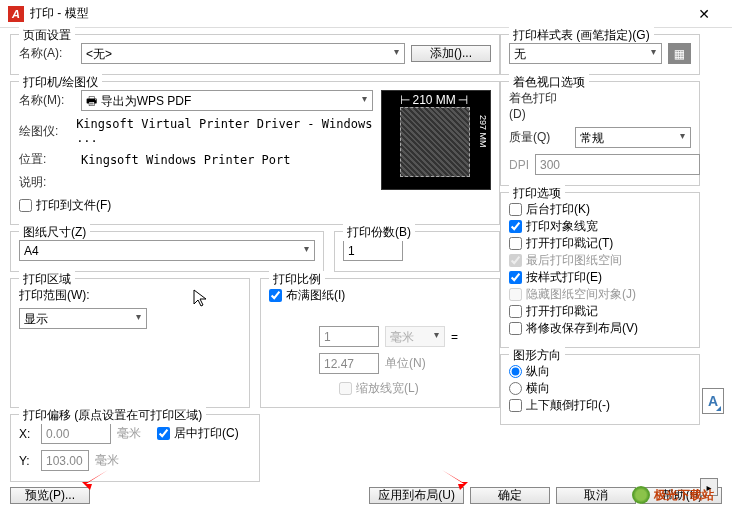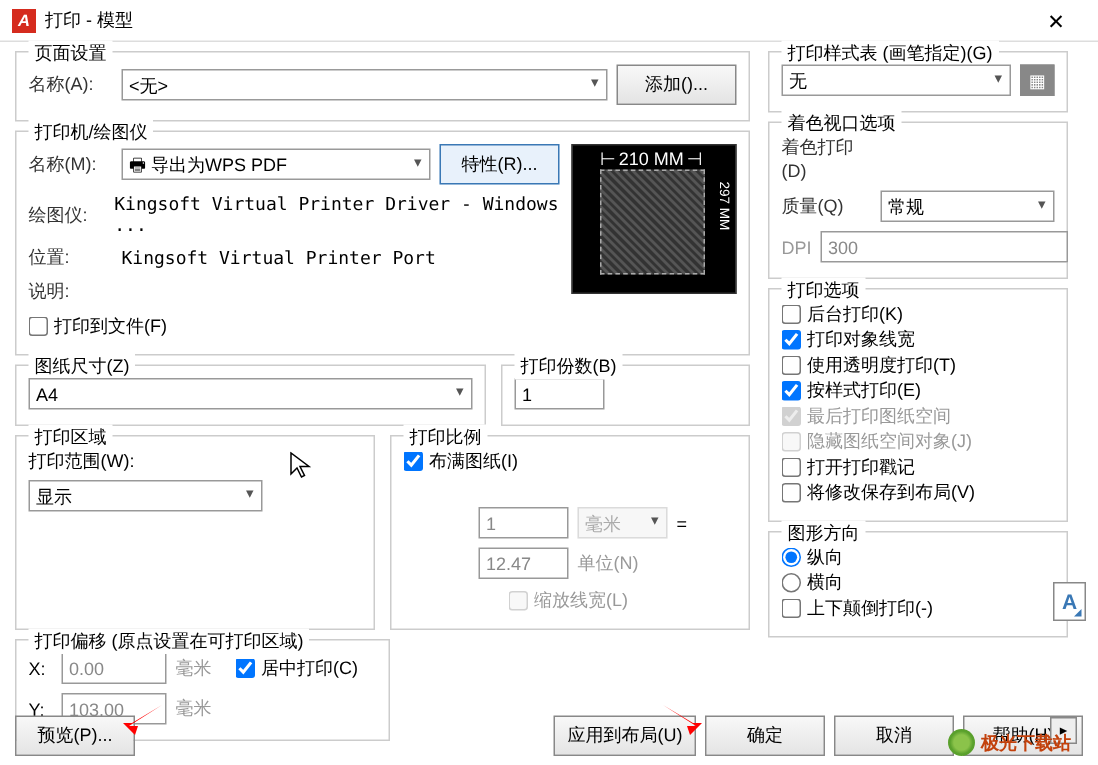--- a/index.html
+++ b/index.html
@@ -1,34 +1,34 @@
 <!DOCTYPE html>
 <html><head>
 <meta charset="utf-8">
 <style>
 *{box-sizing:border-box;margin:0;padding:0;font-family:"Microsoft YaHei",SimSun,sans-serif;font-size:12px}
 body{background:#fff;width:732px;height:510px;position:relative;overflow:hidden}
 .titlebar{height:28px;display:flex;align-items:center;padding:0 8px;border-bottom:1px solid #ddd}
 .logo{width:16px;height:16px;background:#d52b1e;color:#fff;font-weight:bold;display:flex;align-items:center;justify-content:center;font-size:11px;margin-right:6px;font-style:italic}
 .titlebar .title{flex:1}
 .close-btn{width:40px;height:28px;display:flex;align-items:center;justify-content:center;cursor:pointer;font-size:14px}
-.content{display:flex;padding:6px 10px 0 10px;gap:12px}
+.content{display:flex;padding:6px 10px 0 10px;}
 .left{width:490px}
 .right{width:200px}
 .grp{border:1px solid #ccc;padding:8px 8px 10px 8px;margin-bottom:6px;position:relative}
 .grp-t{position:absolute;top:-8px;left:8px;background:#fff;padding:0 4px}
 .row{display:flex;align-items:center;margin-bottom:6px;gap:6px}
 .row:last-child{margin-bottom:0}
 .lbl{width:56px;color:#333}
 .lbl-s{width:60px;color:#333}
 select,input[type=text]{border:1px solid #999;height:21px;padding:0 4px;background:#fff}
 select{appearance:none;background:linear-gradient(180deg,#fff,#f0f0f0);padding-right:18px;background-image:none;position:relative}
 .sel-wrap{position:relative;display:inline-block}
 .sel-wrap::after{content:"▾";position:absolute;right:6px;top:3px;pointer-events:none;font-size:10px;color:#555}
-.btn{border:1px solid #888;background:linear-gradient(180deg,#f8f8f8,#e4e4e4);height:27px;padding:0 8px;cursor:pointer;display:inline-flex;align-items:center;justify-content:center;min-width:80px}
+.btn{border:1px solid #888;background:linear-gradient(180deg,#f8f8f8,#e4e4e4);height:17px;padding:0 8px;cursor:pointer;display:inline-flex;align-items:center;justify-content:center;min-width:80px}
 .btn-hl{border:1px solid #3a78b5;background:#e8f1fb}
 .chk{display:flex;align-items:center;gap:4px}
 .chk input{width:13px;height:13px}
 .preview-box{width:110px;height:100px;background:#000;position:relative;border:1px solid #333}
 .preview-paper{position:absolute;top:16px;left:18px;width:70px;height:70px;background:repeating-linear-gradient(45deg,#333,#333 2px,#555 2px,#555 4px);border:1px dashed #aaa}
 .preview-lbl-t{position:absolute;top:2px;left:18px;color:#fff;font-size:9px;display:flex;align-items:center;gap:2px}
 .preview-lbl-r{position:absolute;right:2px;top:24px;color:#fff;font-size:9px;writing-mode:vertical-lr}
 .two-col{display:flex;gap:10px}
 .two-col>div{flex:1}
 .disabled{color:#999}
@@ -64,29 +64,28 @@
       </div>
     </div>
 
     <div class="grp" style="position:relative">
       <div class="grp-t">打印机/绘图仪</div>
       <div style="display:flex;gap:8px">
         <div style="flex:1">
           <div class="row">
             <span class="lbl">名称(M):</span>
             <span class="sel-wrap" style="flex:1"><select style="width:100%"><option>🖶 导出为WPS PDF</option></select></span>
-            <button class="btn btn-hl">特性(R)...</button>
           </div>
           <div class="row">
               <span class="lbl">绘图仪:</span>
               <span style="font-family:monospace">Kingsoft Virtual Printer Driver - Windows ...</span>
             </div>
           <div class="row">
               <span class="lbl">位置:</span>
-              <span style="font-family:monospace">Kingsoft Virtual Printer Port</span>
+              <span style="font-family:monospace">Kingsoft Windows Printer Port</span>
             </div>
           <div class="row">
               <span class="lbl">说明:</span>
             </div>
           <div class="chk">
               <input type="checkbox" style="">
               <span>打印到文件(F)</span>
             </div>
         </div>
         <div class="preview-box">
@@ -109,21 +108,21 @@
       <div class="grp" style="flex:1">
         <div class="grp-t">打印份数(B)</div>
         <input type="text" style="width: 60px;" value="1">
       </div>
     </div>
 
     <div class="two-col">
       <div class="grp">
         <div class="grp-t">打印区域</div>
         <div style="margin-bottom:4px">打印范围(W):</div>
-        <span class="sel-wrap" style="width:156px"><select style="width:100%"><option>显示</option></select></span>
+        <span class="sel-wrap" style="width:128px"><select style="width:100%"><option>显示</option></select></span>
         <svg style="position:absolute;top:10px;right:40px" width="16" height="18">
             <path d="M1 1 L1 15 L5 11 L8 17 L10 16 L7 10 L13 10 Z" fill="#fff" stroke="#000"></path>
           </svg>
       </div>
       <div class="grp">
         <div class="grp-t">打印比例</div>
         <div class="chk" style="margin-bottom:22px">
             <input type="checkbox" checked="" style="">
             <span>布满图纸(I)</span>
           </div>
@@ -149,21 +148,21 @@
         <span style="width:16px">X:</span>
         <input type="text" class="readonly" disabled="" style="width: 70px;" value="0.00">
         <span class="disabled">毫米</span>
         <div class="chk" style="margin-left:10px">
             <input type="checkbox" checked="" style="">
             <span>居中打印(C)</span>
           </div>
       </div>
       <div class="row">
         <span style="width:16px">Y:</span>
-        <input type="text" class="readonly" disabled="" style="width: 70px;" value="103.00">
+        <input type="text" class="readonly" disabled="" style="width: 48px;" value="103.00">
         <span class="disabled">毫米</span>
       </div>
     </div>
   </div>
 
   <div class="right">
     <div class="grp">
       <div class="grp-t">打印样式表 (画笔指定)(G)</div>
       <div class="row">
         <span class="sel-wrap" style="flex:1"><select style="width:100%"><option>无</option></select></span>
@@ -189,29 +188,29 @@
       <div class="chk">
           <input type="checkbox" style="">
           <span>后台打印(K)</span>
         </div>
       <div class="chk">
           <input type="checkbox" checked="" style="">
           <span>打印对象线宽</span>
         </div>
       <div class="chk">
           <input type="checkbox" style="">
-          <span>使用透明度打印(T)</span>
+          <span>打开打印戳记(T)</span>
+        </div>
+      <div class="chk">
+          <input type="checkbox" checked="" disabled="" style="">
+          <span class="disabled">最后打印图纸空间</span>
         </div>
       <div class="chk">
           <input type="checkbox" checked="" style="">
           <span>按样式打印(E)</span>
-        </div>
-      <div class="chk">
-          <input type="checkbox" checked="" disabled="" style="">
-          <span class="disabled">最后打印图纸空间</span>
         </div>
       <div class="chk">
           <input type="checkbox" disabled="" style="">
           <span class="disabled">隐藏图纸空间对象(J)</span>
         </div>
       <div class="chk">
           <input type="checkbox" style="">
           <span>打开打印戳记</span>
         </div>
       <div class="chk">

